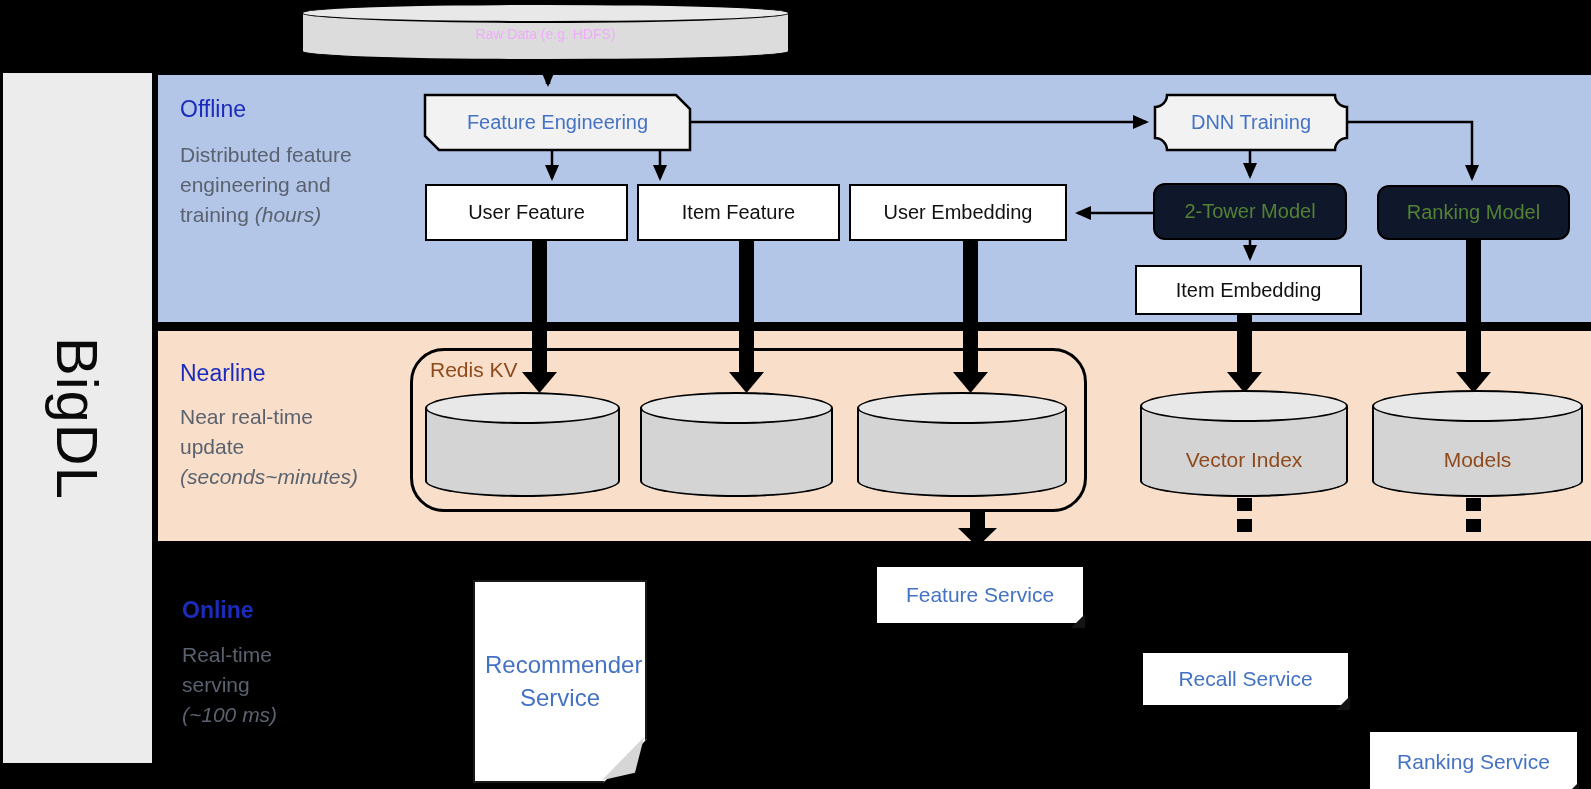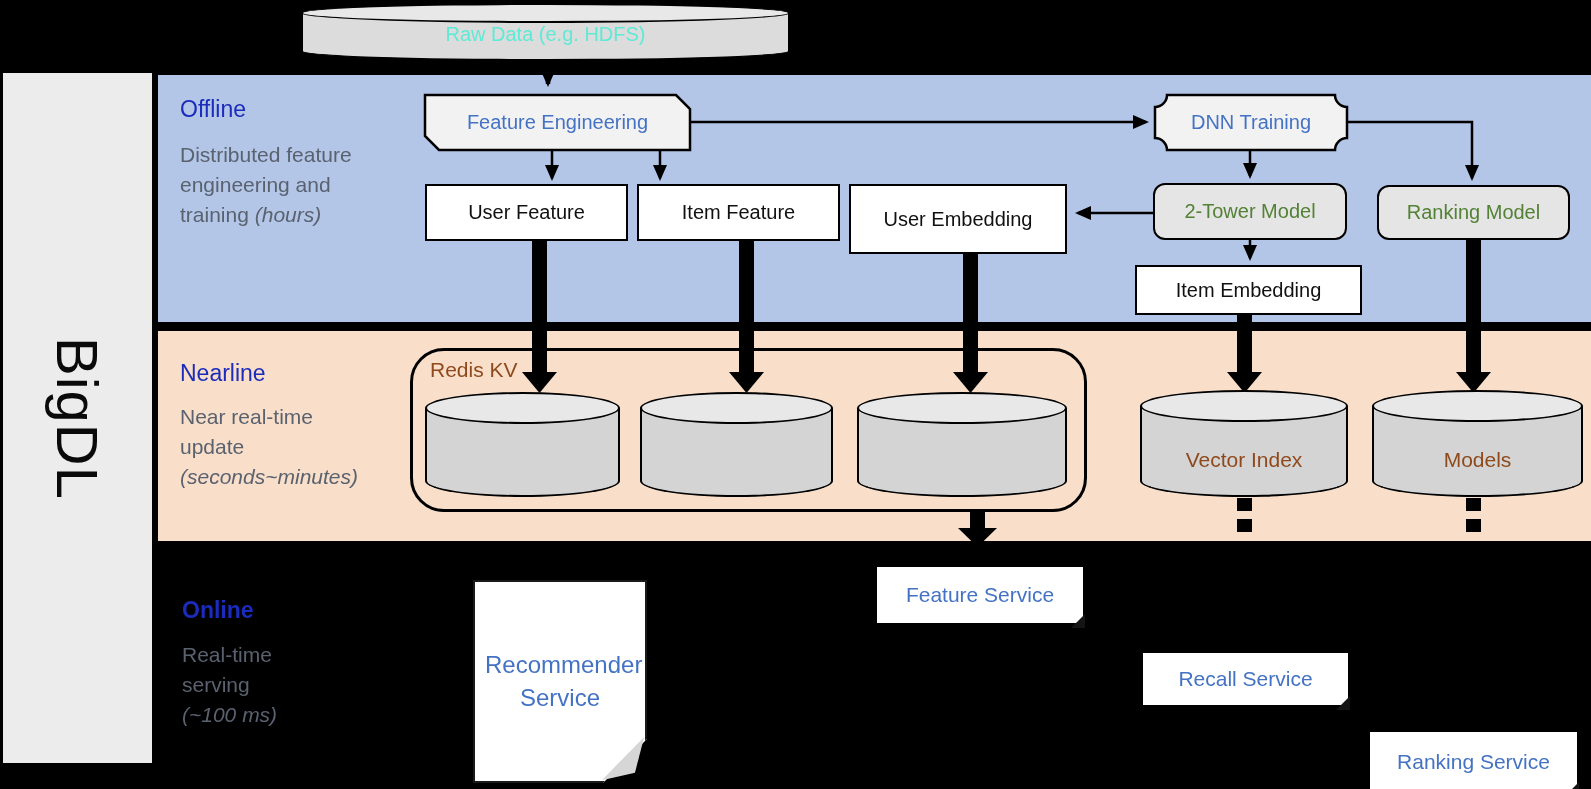--- a/index.html
+++ b/index.html
@@ -20,21 +20,21 @@
   .lane-title { position:absolute; font-size:23px; color:#1B2BBC; }
   .lane-title.bold { font-weight:bold; }
   .lane-desc  { position:absolute; font-size:21px; color:#5A6270; line-height:1.42; }
   .note-block { display:block; font-style:italic; }
   .note-inline{ font-style:italic; }
 
   
   .node { position:absolute; display:flex; align-items:center; justify-content:center;
           font-size:20px; text-align:center; }
   .gray-box  { background:#ffffff; border:2.5px solid #000; color:#111; }
-  .round-box { background:#e5e5e5; border:2.5px solid #000; border-radius:12px; color:#538135; }
+  .round-box { background:#0f172a; border:2.5px solid #000; border-radius:12px; color:#538135; }
   .blue-text { color:#4472C4; }
   .shape-text{ background:transparent; border:none; }
 
   
   .cyl { position:absolute; }
   .cyl .cyl-body {
     position:absolute; left:0; right:0; top:16px; bottom:0;
     background:#D4D4D4; border:2.5px solid #000; border-top:none;
     border-radius:0 0 50% 50% / 0 0 16px 16px;
   }
@@ -42,21 +42,21 @@
     position:absolute; left:0; right:0; top:0; height:32px;
     background:#E8E8E8; border:2.5px solid #000; border-radius:50%;
   }
   .cyl .cyl-label {
     position:absolute; left:0; right:0; top:32px; bottom:0;
     display:flex; align-items:center; justify-content:center;
     font-size:21px; color:#8E4A1C;
   }
   .raw-cyl .cyl-top  { height:20px; }
   .raw-cyl .cyl-body { top:10px; background:#DCDCDC; border-radius:0 0 50% 50% / 0 0 10px 10px; }
-  .raw-cyl .cyl-label{ top:4px; font-size:20px; color:#5eead4; }
+  .raw-cyl .cyl-label{ top:4px; font-size:14px; color:#f0abfc; }
 
   .redis-container {
     position:absolute; left:410px; top:348px; width:677px; height:164px;
     border:3px solid #000; border-radius:34px; background:transparent;
   }
   .redis-label { position:absolute; left:430px; top:358px; font-size:21px; color:#8E4A1C; }
 
   
   .service-box {
     position:absolute; background:#fff; display:flex; align-items:center; justify-content:center;
@@ -174,21 +174,21 @@
           <rect x="1466" y="519" width="15" height="13"></rect>
       </g>
     </g>
   </svg>
 
   <div class="node shape-text blue-text" style="left:425px; top:95px; width:265px; height:55px;">Feature Engineering</div>
   <div class="node shape-text blue-text" style="left:1155px; top:95px; width:192px; height:55px;">DNN Training</div>
 
   <div class="node gray-box" style="left:425px; top:184px; width:203px; height:57px;">User Feature</div>
   <div class="node gray-box" style="left:637px; top:184px; width:203px; height:57px;">Item Feature</div>
-  <div class="node gray-box" style="left:849px; top:184px; width:218px; height:70px;">User Embedding</div>
+  <div class="node gray-box" style="left:849px; top:184px; width:218px; height:57px;">User Embedding</div>
 
   <div class="node round-box" style="left:1153px; top:183px; width:194px; height:57px;">2-Tower Model</div>
   <div class="node round-box" style="left:1377px; top:185px; width:193px; height:55px;">Ranking Model</div>
   <div class="node gray-box" style="left:1135px; top:265px; width:227px; height:50px;">Item Embedding</div>
 
   <div class="redis-container"></div>
   <div class="redis-label">Redis KV</div>
 
   <div class="cyl" style="left:425px; top:392px; width:195px; height:105px;">
     <div class="cyl-body"></div>

